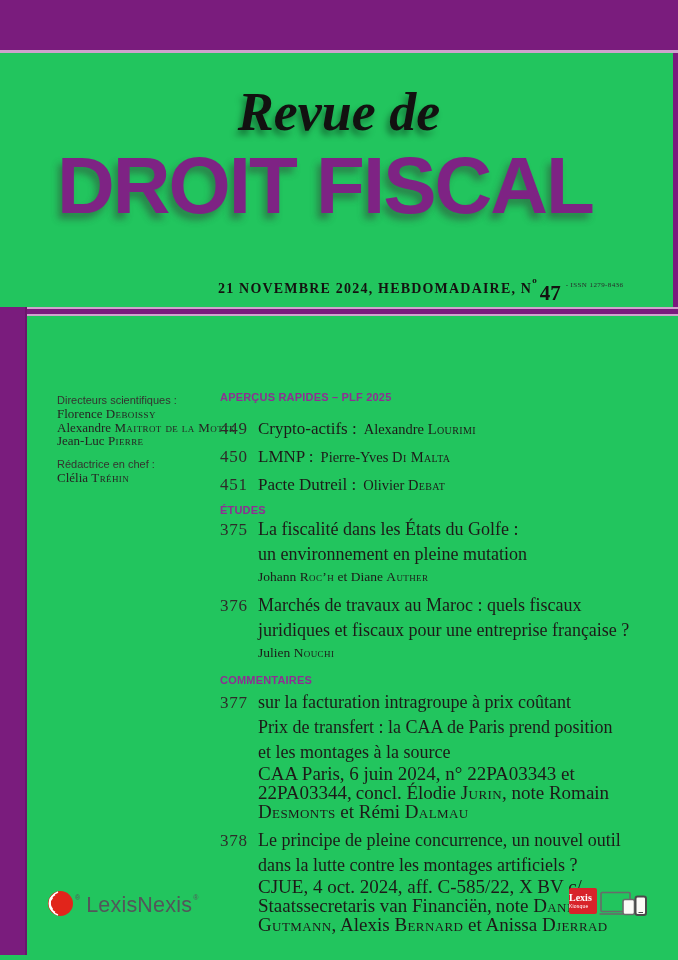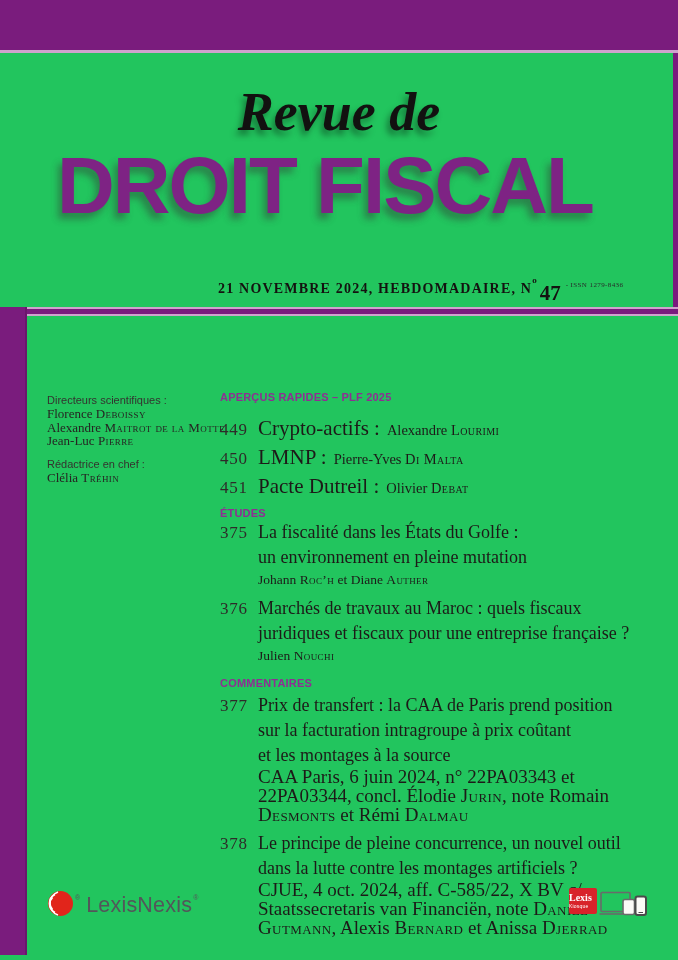--- a/index.html
+++ b/index.html
@@ -23,36 +23,36 @@
         font:700 80px/1 "Liberation Sans",sans-serif;letter-spacing:-2px;color:#7E2384;
         text-shadow:-4px 6px 7px rgba(50,50,50,.45);}
   .dateline{position:absolute;left:218px;top:281px;display:flex;align-items:flex-start;
         white-space:nowrap;color:#141210;}
   .d-main{font:700 14px "Liberation Serif",serif;letter-spacing:1.2px;}
   .d-deg{font:700 9px "Liberation Serif",serif;position:relative;top:-6px;}
   .d-num{font:700 21px "Liberation Serif",serif;margin-left:3px;}
   .d-issn{font:400 7px "Liberation Serif",serif;margin-left:5px;letter-spacing:.4px;color:#2a2a2a;}
 
   
-  .staff{position:absolute;left:47px;top:393px;width:172px;white-space:nowrap;}
+  .staff{position:absolute;left:57px;top:393px;width:172px;white-space:nowrap;}
   .staff-label{font:400 11px/14px "Liberation Sans",sans-serif;color:#35322f;}
   .staff-name{font:400 13px/13.5px "Liberation Serif",serif;color:#262422;}
   .gap{height:9px;}
 
   
   .toc{position:absolute;left:220px;top:390px;width:445px;}
   .sec-label{font:700 11px/14px "Liberation Sans",sans-serif;color:#8E2F93;letter-spacing:.2px;}
   .sl-0{margin-bottom:11px;}
   .sl-1{margin-top:4px;}
   .sl-2{margin-bottom:3px;}
   .row{display:flex;align-items:baseline;line-height:27px;}
   .item{display:flex;align-items:baseline;}
   .num{flex:0 0 38px;font-size:17px;letter-spacing:.8px;color:#2E2B29;}
   .entry{flex:1;}
-  .t-lg{font-size:21px;color:#1D1A18;}
+  .t-lg{font-size:17px;color:#1D1A18;}
   .auth{font-size:14.5px;margin-left:7px;}
   .t-line{display:block;font-size:18px;line-height:25px;}
   .auth-line{font-size:13.5px;line-height:18px;}
   .ref-line{font-size:19px;line-height:18px;}
   .rf-first{margin-top:2px;}
   .mb375{margin-bottom:7px;}
   .mb376{margin-bottom:11px;}
   .mb377{margin-bottom:6px;}
   .sc{font-variant:small-caps;letter-spacing:.4px;}
 
@@ -135,22 +135,22 @@
         <span class="t-line">juridiques et fiscaux pour une entreprise française ?</span>
         <span class="auth-line"><span>Julien </span><span class="sc">Nouchi</span></span>
       </span>
     </div>
 
     <div class="sec-label sl-2">COMMENTAIRES</div>
 
     <div class="item mb377">
       <span class="num">377</span>
       <span class="entry">
+        <span class="t-line">sur la facturation intragroupe à prix coûtant</span>
         <span class="t-line">Prix de transfert : la CAA de Paris prend position</span>
-        <span class="t-line">sur la facturation intragroupe à prix coûtant</span>
         <span class="t-line">et les montages à la source</span>
         <span class="ref-line rf-first">CAA Paris, 6 juin 2024, n° 22PA03343 et 22PA03344,</span>
         <span class="ref-line"><span>concl. Élodie </span><span class="sc">Jurin</span><span>, note Romain </span><span class="sc">Desmonts</span><span> et Rémi </span><span class="sc">Dalmau</span></span>
       </span>
     </div>
 
     <div class="item">
       <span class="num">378</span>
       <span class="entry">
         <span class="t-line">Le principe de pleine concurrence, un nouvel outil</span>

